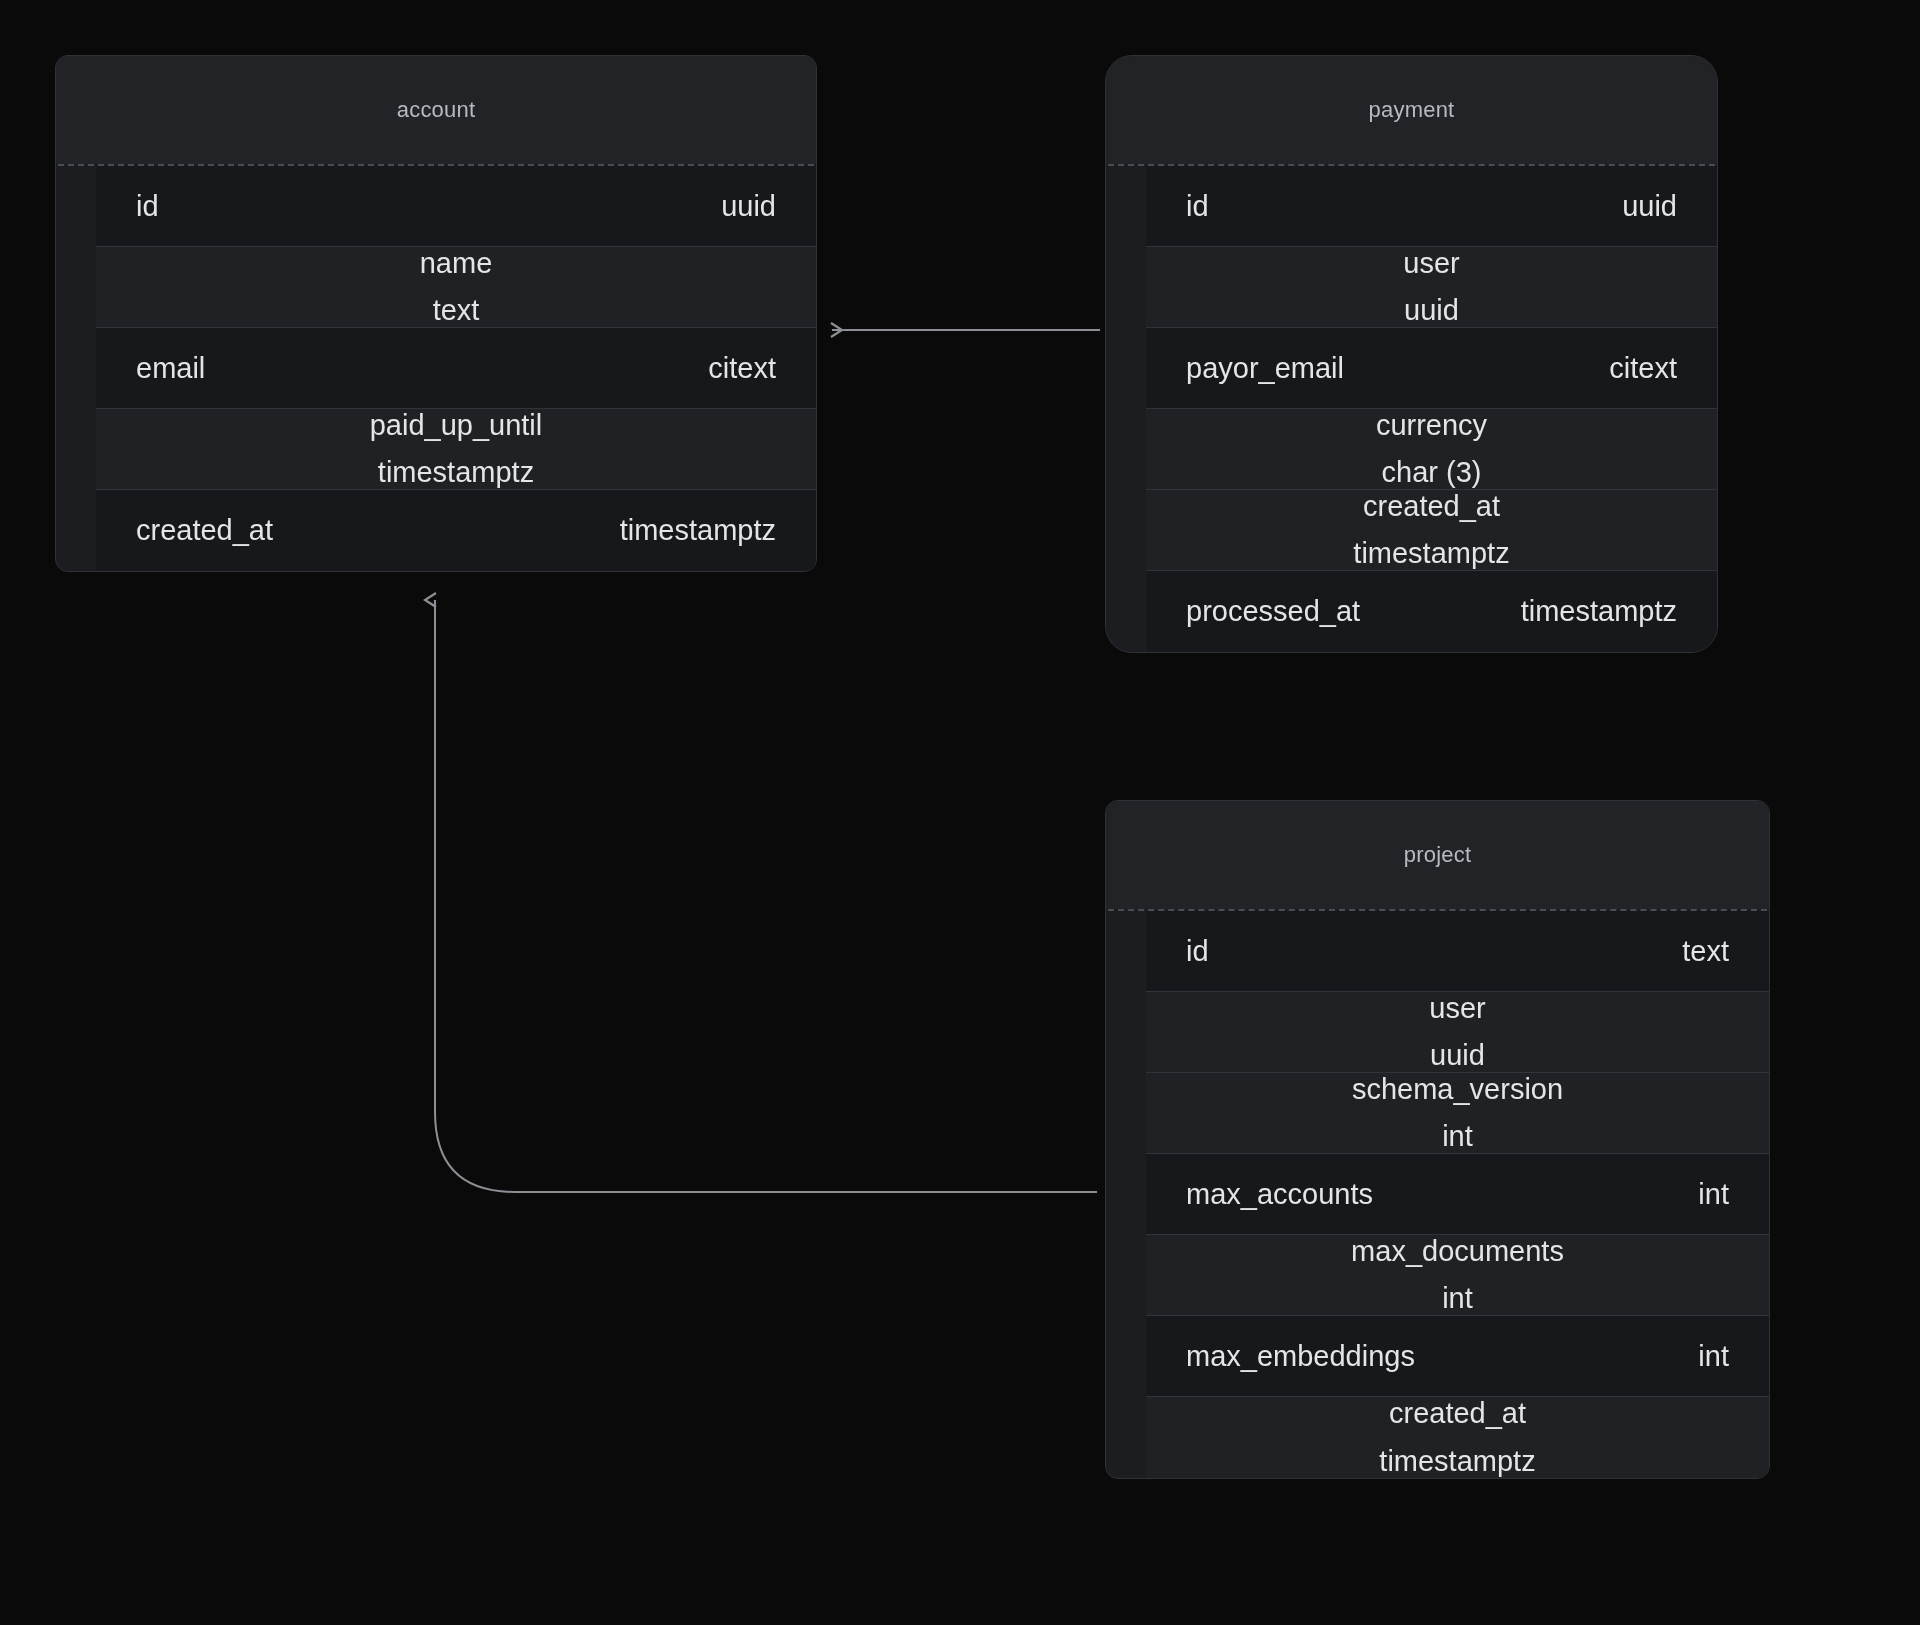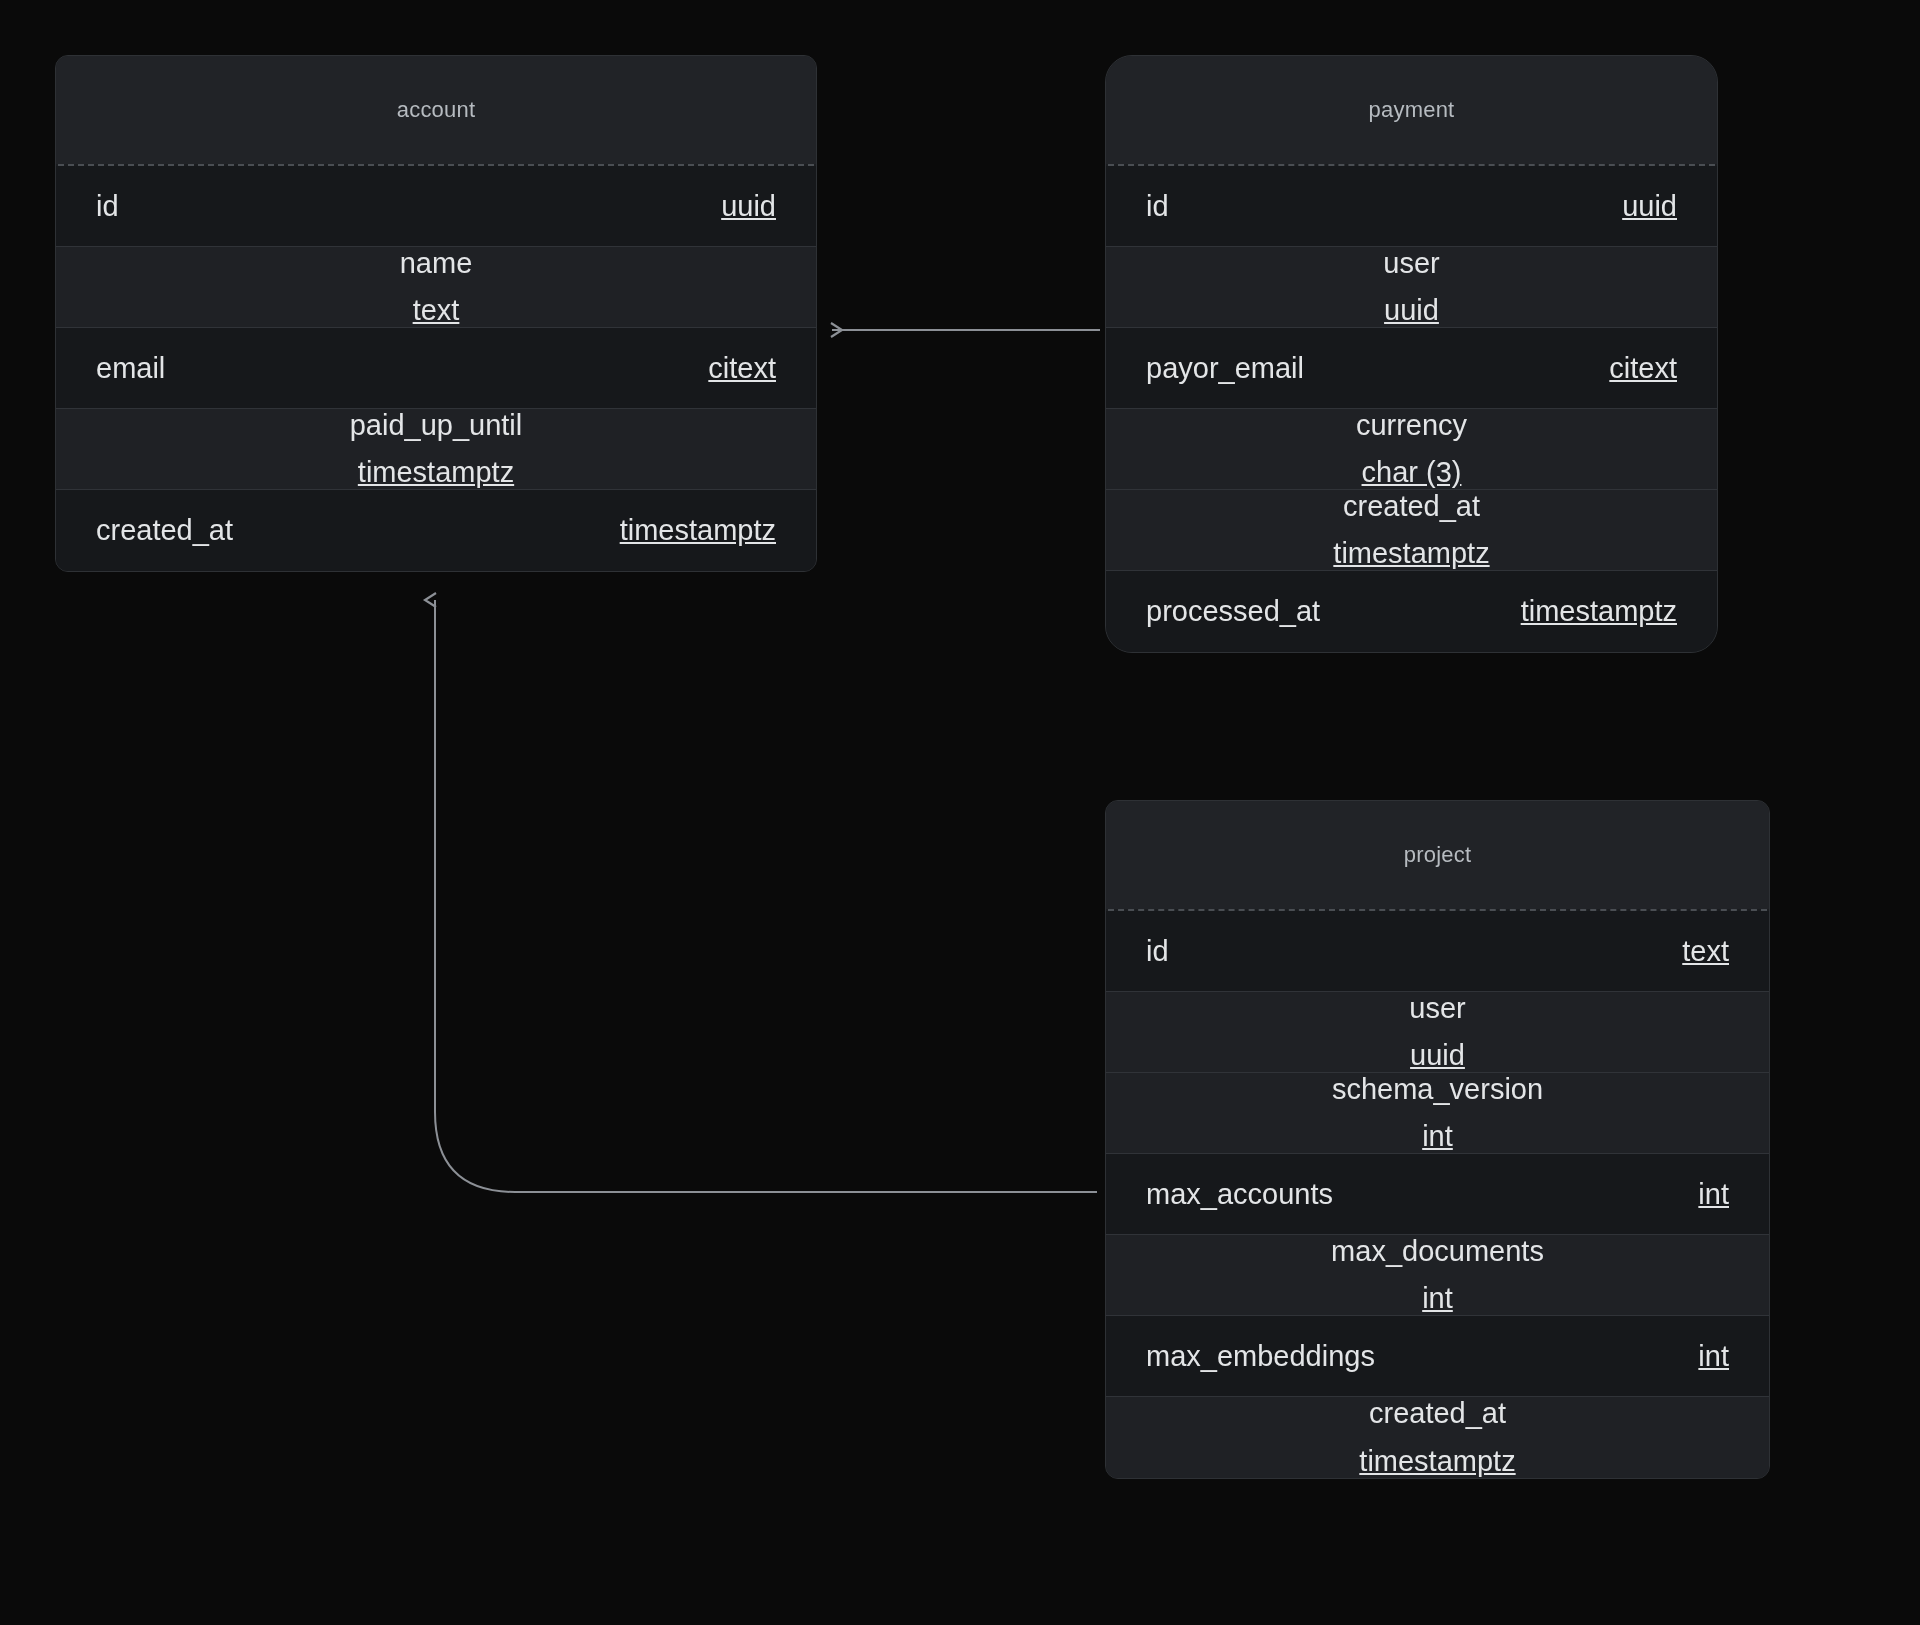--- a/index.html
+++ b/index.html
@@ -58,20 +58,21 @@
 
   .er-divider {
     height: 0;
     border-top: 2px dashed #4a4e53;
     margin: 0 2px;
   }
 
   .er-rows {
     display: flex;
     flex-direction: column;
+    margin-left: 40px;
   }
 
   .er-row {
     display: flex;
     align-items: center;
     justify-content: space-between;
     height: 81px;
     padding: 0 40px;
     box-sizing: border-box;
     color: #e3e5e7;
@@ -91,21 +92,20 @@
   }
 
   .er-field {
     text-align: left;
     white-space: nowrap;
   }
   .er-type {
     text-align: right;
     white-space: nowrap;
     color: #e3e5e7;
-    text-decoration: underline;
   }
 
   
   #table-account {
     left: 55px;
     top: 55px;
     width: 762px;
   }
   #table-payment {
     left: 1105px;

